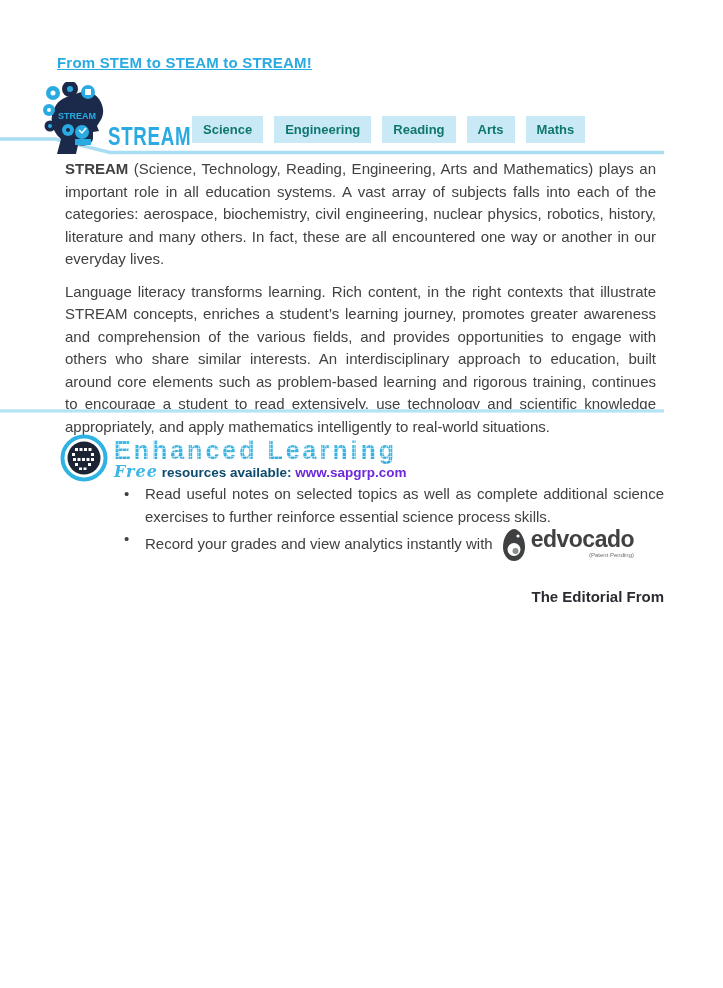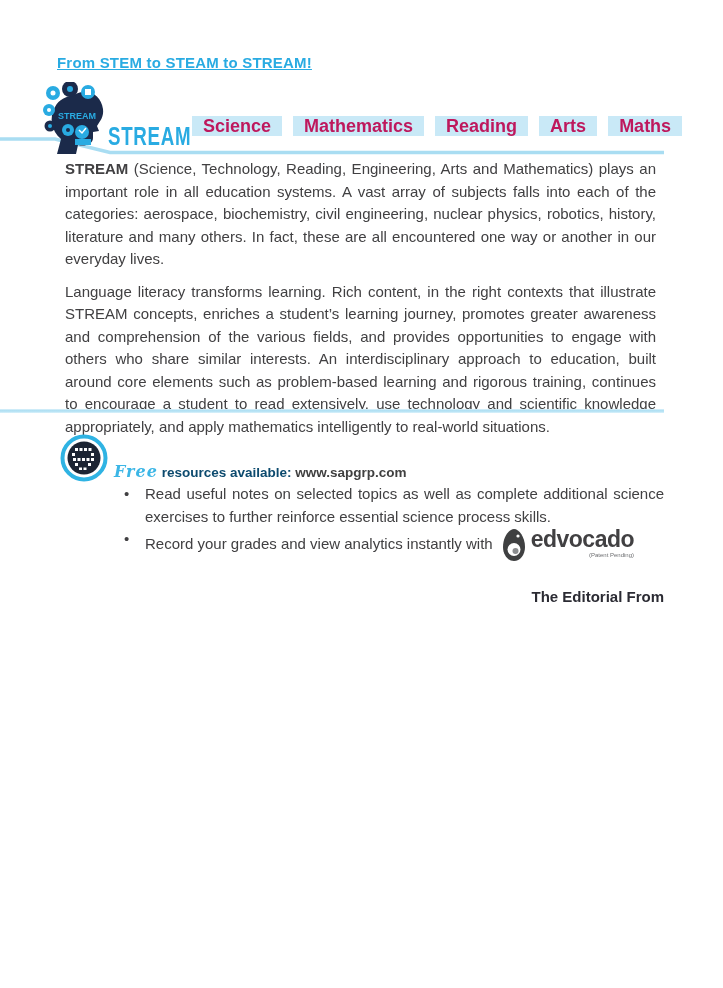--- a/index.html
+++ b/index.html
@@ -24,23 +24,23 @@
     position:absolute; left:108px; top:121px;
     font-size:26px; font-weight:bold; color:#29abe2;
     transform:scaleX(0.72); transform-origin:left center;
     letter-spacing:1px;
   }
   .tabs {
     position:absolute; left:192px; top:116px;
     display:flex; gap:11px;
   }
   .tab {
-    background:#c9e9f7; color:#be185d;
-    font-size:18px; font-weight:bold;
-    padding:1px 11px; line-height:1; white-space:nowrap;
+    background:#c9e9f7; color:#0f766e;
+    font-size:13px; font-weight:bold;
+    padding:7px 11px; line-height:1; white-space:nowrap;
     cursor:default;
   }
   .header-line { position:absolute; left:0; top:0; pointer-events:none; }
 
   
   .content {
     position:absolute; left:57px; top:150px; width:607px;
     color:#414042; font-size:15px; line-height:22.5px;
     text-align:justify;
   }
@@ -73,21 +73,21 @@
   .el-subline {
     position:absolute; left:114px; top:462px;
     font-size:13.5px; white-space:nowrap;
   }
   .free {
     font-family:"DejaVu Serif", serif;
     font-style:italic; font-weight:bold;
     color:#3cb6e6; font-size:16px; letter-spacing:1px;
   }
   .res-label { color:#0c4a6e; font-weight:bold; }
-  .url { color:#404040; font-weight:bold; text-decoration:none;margin-top:8px; }
+  .url { color:#6d28d9; font-weight:bold; text-decoration:none;margin-top:8px; }
 
   .bullets {
     position:absolute; left:122px; top:483px; width:542px;
     margin:0; padding:0; list-style:none;
     color:#414042; font-size:15px; line-height:22.5px;
     text-align:justify;
   }
   .bullets li { position:relative; padding-left:23px; margin:0; }
   .bullets li::before {
     content:"•"; position:absolute; left:2px; top:0;
@@ -139,21 +139,21 @@
     <circle cx="26" cy="48" r="2" fill="#1b2a4a"></circle>
     <circle cx="40" cy="50" r="7" fill="#29abe2"></circle>
     <path d="M37 48 l3 3 l4 -5" stroke="#ffffff" stroke-width="1.5" fill="none"></path>
     <rect x="33" y="57" width="16" height="6" fill="#29abe2"></rect>
   </svg>
 
   <div class="wordmark">STREAM</div>
 
   <div class="tabs">
     <div class="tab">Science</div>
-    <div class="tab">Mathematics</div>
+    <div class="tab">Engineering</div>
     <div class="tab">Reading</div>
     <div class="tab">Arts</div>
     <div class="tab">Maths</div>
   </div>
 
   <div class="content">
     <p><strong class="lead">STREAM</strong><span> (Science, Technology, Reading, Engineering, Arts and Mathematics) plays an important role in all education systems. A vast array of subjects falls into each of the categories: aerospace, biochemistry, civil engineering, nuclear physics, robotics, history, literature and many others. In fact, these are all encountered one way or another in our everyday lives.</span></p>
     <p>Language literacy transforms learning. Rich content, in the right contexts that illustrate STREAM concepts, enriches a student’s learning journey, promotes greater awareness and comprehension of the various fields, and provides opportunities to engage with others who share similar interests. An interdisciplinary approach to education, built around core elements such as problem-based learning and rigorous training, continues to encourage a student to read extensively, use technology and scientific knowledge appropriately, and apply mathematics intelligently to real-world situations.</p>
   </div>
 
@@ -174,20 +174,21 @@
       <rect x="22" y="24" width="3" height="3"></rect>
         <rect x="26.5" y="24" width="3" height="3"></rect>
       <rect x="31" y="24" width="3" height="3"></rect>
       <rect x="15" y="29" width="3" height="3"></rect>
         <rect x="28" y="29" width="3" height="3"></rect>
       <rect x="19" y="33.5" width="3" height="2.5"></rect>
         <rect x="23.5" y="33.5" width="3" height="2.5"></rect>
     </g>
   </svg>
 
+  <div class="el-title">Enhanced Learning</div>
 
   <div class="el-subline">
     <span class="free">Free</span>
     <span class="res-label">resources available:</span>
     <a href="#" class="url">www.sapgrp.com</a>
   </div>
 
   <ul class="bullets">
     <li><span>Read useful notes on selected topics as well as complete additional science exercises to further reinforce essential science process skills.</span></li>
     <li><span>Record your grades and view analytics instantly with</span><span class="edvocado"><span class="edvocado-inner">

